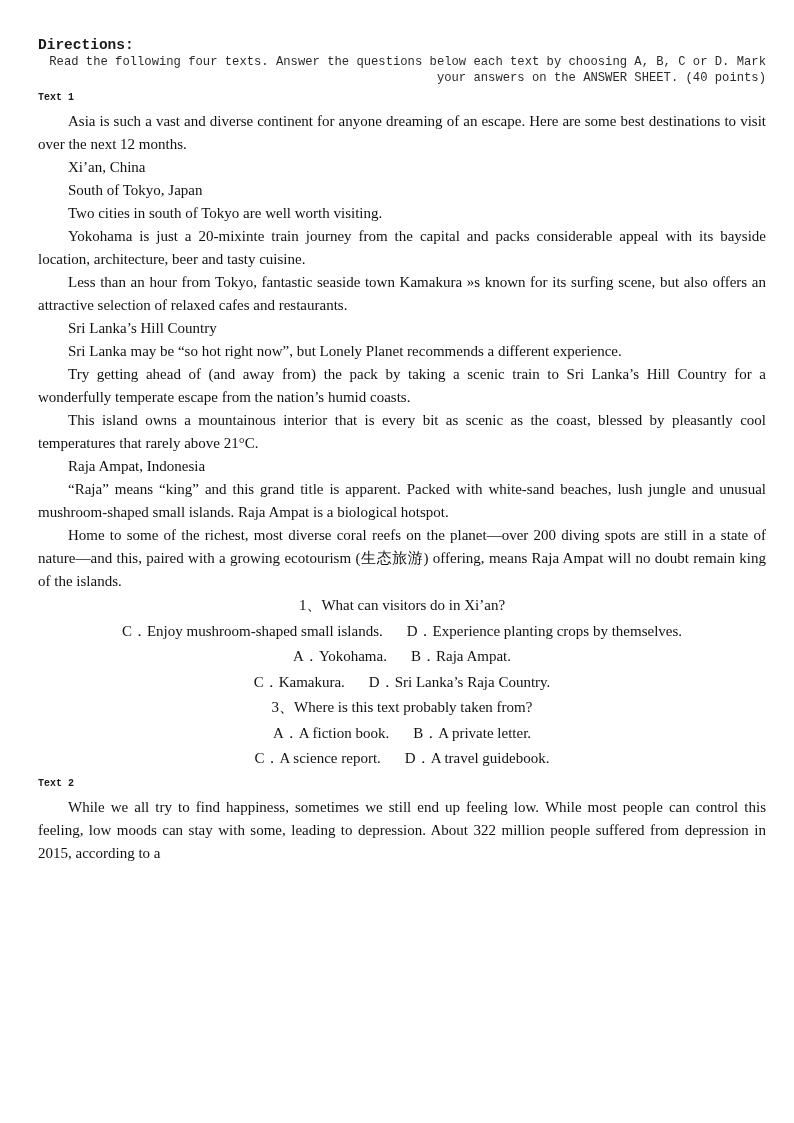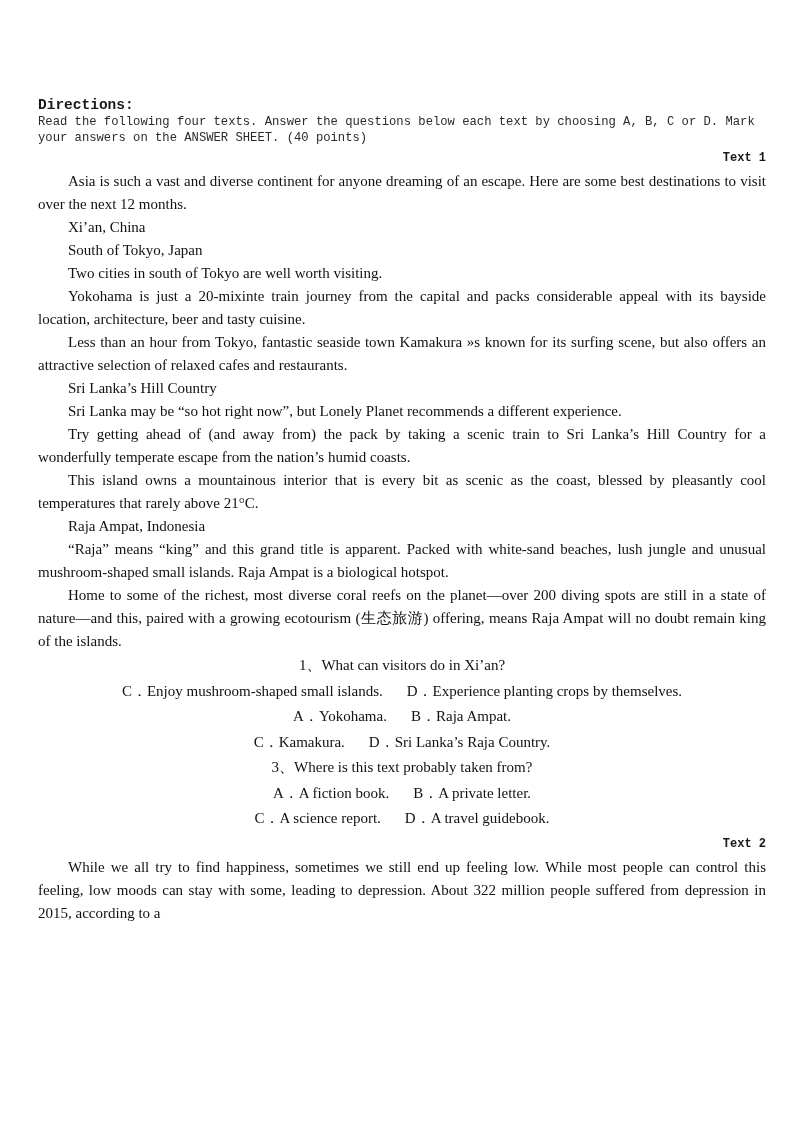--- a/index.html
+++ b/index.html
@@ -8,44 +8,45 @@
     background: #ffffff;
   }
   .page {
     position: relative;
     width: 794px;
     height: 1106px;
     margin: 0 auto;
     background: #ffffff;
     color: #111111;
     box-sizing: border-box;
-    padding: 96px 28px 0 38px;
+    padding: 36px 28px 0 38px;
     overflow: hidden;
   }
   .dir-head {
     margin: 0;
     font-family: "Liberation Mono", "DejaVu Sans Mono", monospace;
     font-weight: 700;
     font-size: 14.5px;
     line-height: 18px;
     color: #1a1a1a;
   }
   .dir-body {
     margin: 0;
     font-family: "Liberation Mono", "DejaVu Sans Mono", monospace;
     font-size: 12.2px;
     line-height: 16px;
     color: #2a2a2a;
+    text-align: right;
   }
   .text-head {
     margin: 2px 0 2px 0;
-    text-align: right;
+    text-align: left;
     font-family: "Liberation Mono", "DejaVu Sans Mono", monospace;
     font-weight: 700;
-    font-size: 12px;
+    font-size: 10px;
     line-height: 20px;
     color: #1a1a1a;
   }
   .para {
     margin: 0;
     text-indent: 2em;
     text-align: justify;
     font-family: "Liberation Serif", "DejaVu Serif", serif;
     font-size: 15px;
     line-height: 23px;

